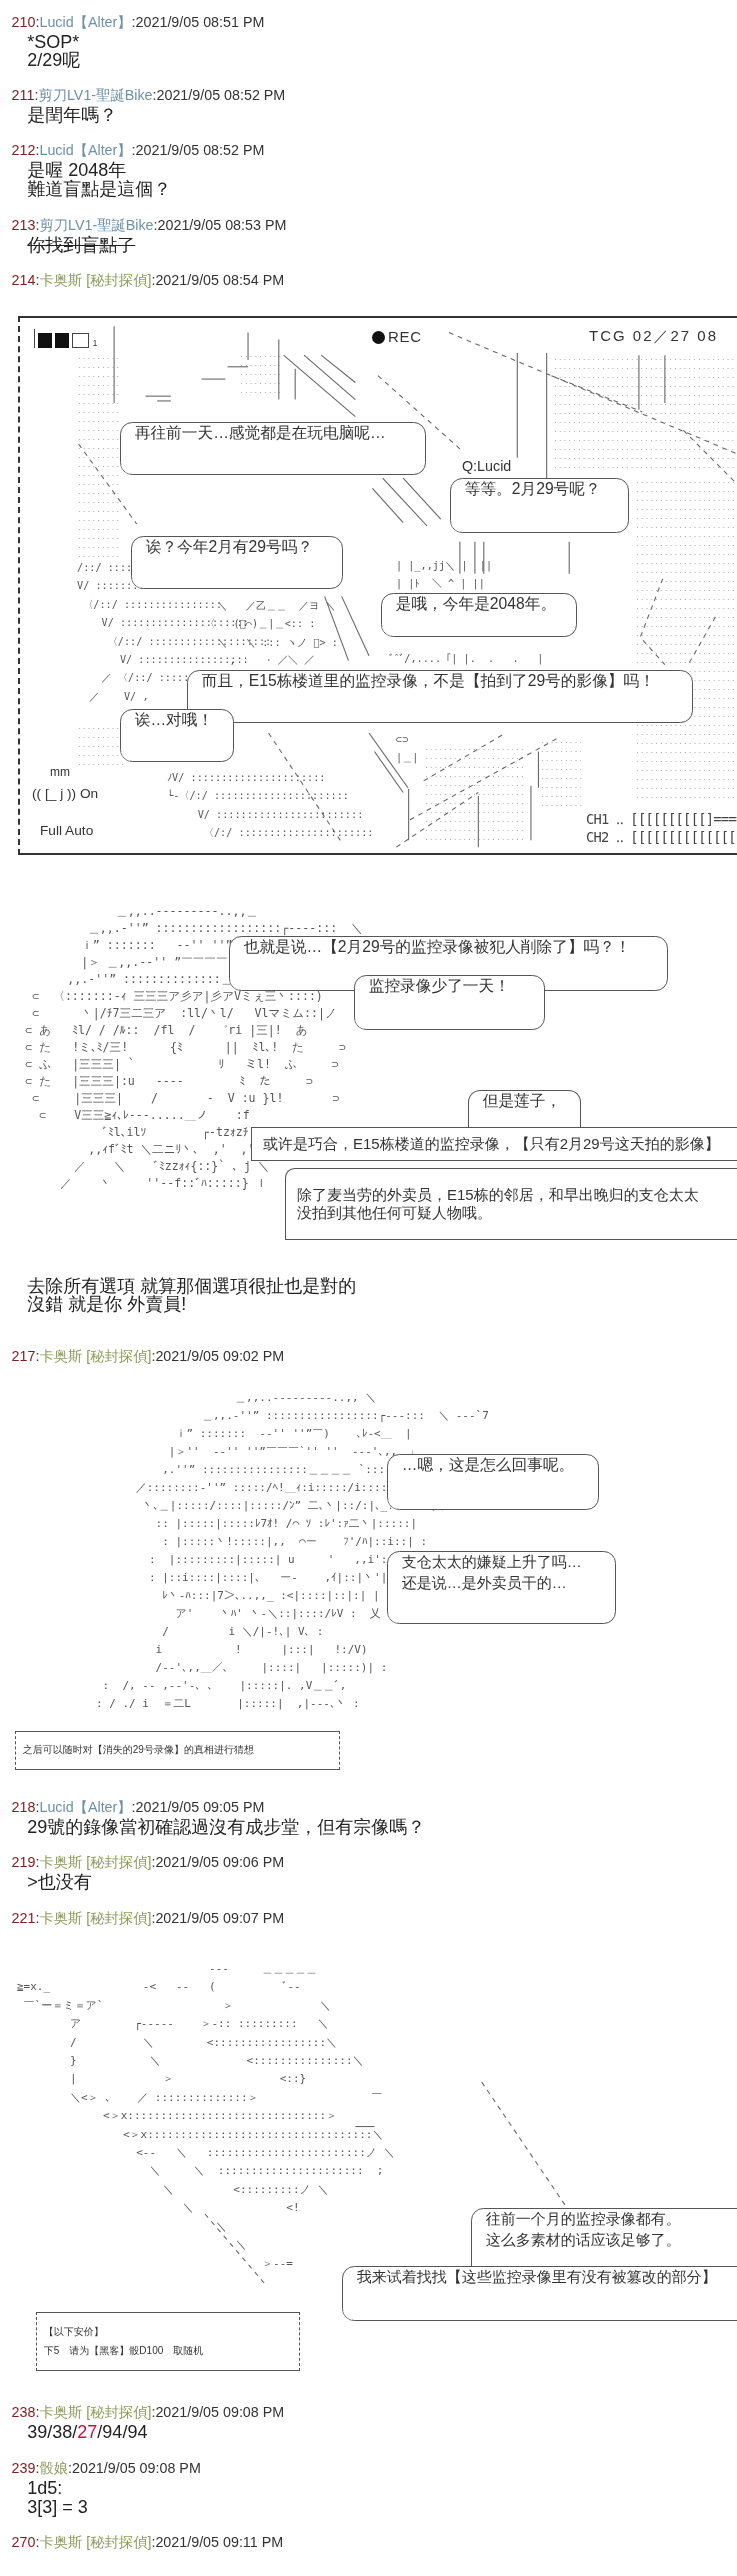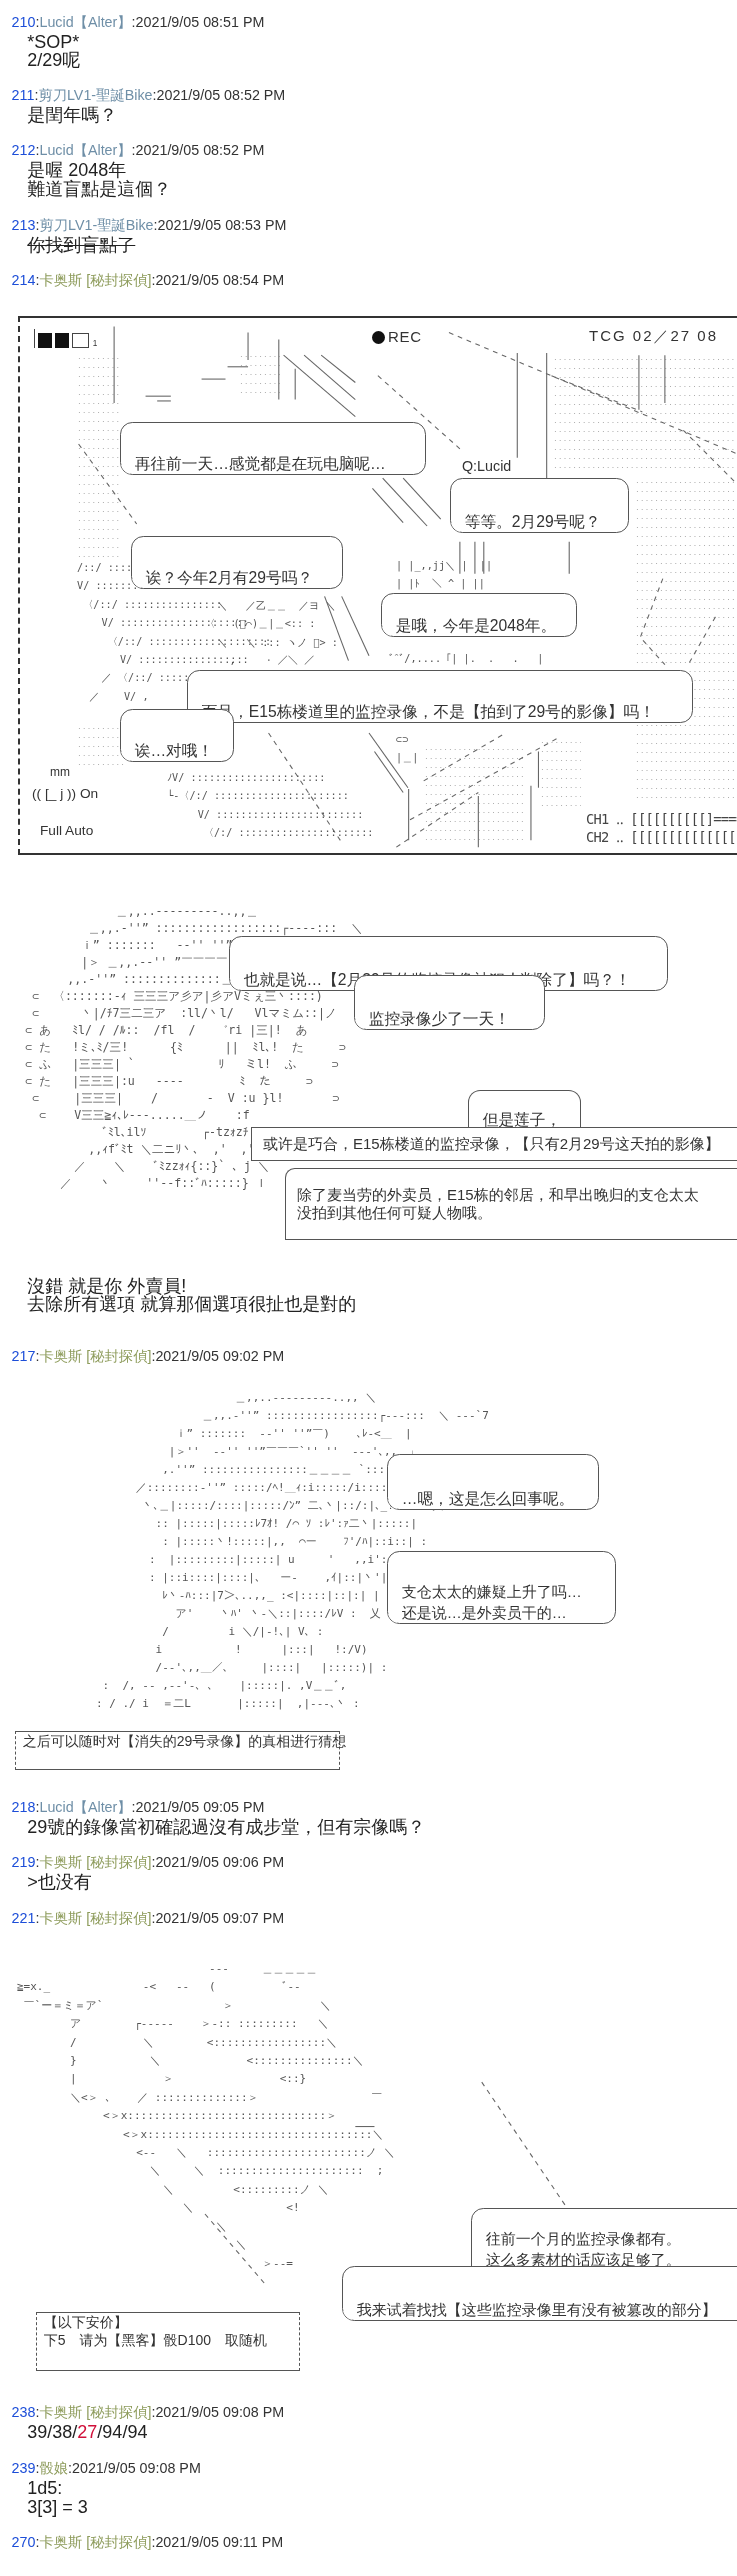--- a/index.html
+++ b/index.html
@@ -1,44 +1,44 @@
 <!DOCTYPE html>
 <html style="font-size:11px"><head>
 <meta charset="utf-8">
 <style>
   html,body{margin:0;padding:0}
   body{width:738px;height:2576px;position:relative;background:#fff;overflow:hidden;
        font-family:"Liberation Sans","DejaVu Sans",sans-serif;color:#333}
   .post{position:absolute;left:11.6px;font-size:14.3px;line-height:16.4px;white-space:nowrap}
-  .post-num{color:#1d4ed8;text-decoration:none;cursor:pointer}
+  .post-num{color:#7f1d1d;text-decoration:none;cursor:pointer}
   .post-time,.sep{color:#333}
   .post-body{padding-left:15.7px;margin-top:2.7px}
   .post-body .line{font-size:18px;line-height:18.4px;color:#222}
   .name-blue{color:#6f8fa7}
   .name-olive{color:#8e9c5c}
   .name-teal{color:#5f99ae}
   .strike{text-decoration:line-through}
   .red{color:#d0103a;font-weight:normal}
 
   .aa-pre{position:absolute;margin:0;white-space:pre;font-family:"DejaVu Sans Mono",monospace;
           color:#555;font-size:11px;line-height:17px;pointer-events:none}
   .aa-small{font-size:10.2px;line-height:18.4px}
 
   .bubble{position:absolute;background:#fff;border:1.4px solid #555;border-radius:12.3px;box-sizing:border-box;
-          font-size:15.7px;color:#333;padding:0 13.7px;display:flex;flex-direction:column;justify-content:flex-end;
+          font-size:15.7px;color:#333;padding:0 13.7px;display:flex;flex-direction:column;justify-content:flex-start;
           white-space:nowrap;overflow:hidden;line-height:20.5px}
   .bubble::after{content:"";position:absolute;left:-1.4px;bottom:-1.4px;width:9.6px;height:9.6px;
           border-left:1.4px solid #555;border-bottom:1.4px solid #555;border-bottom-left-radius:0;background:#fff}
   .bubble.open-bottom{border-bottom:none;border-radius:12.3px 12.3px 0 0}
   .bubble.open-bottom::after{display:none}
   .box-line{position:absolute;background:#fff;border-top:1.4px solid #555;border-bottom:1.4px solid #555;
           border-left:1.4px solid #555;box-sizing:border-box;font-size:15px;color:#333;padding:0 11px;
           white-space:nowrap;overflow:hidden;display:flex;flex-direction:column;justify-content:center;line-height:18.4px}
   .caption{position:absolute;border:1.4px solid #555;border-left-style:dashed;border-right-style:dashed;box-sizing:border-box;
-          background:#fff;font-size:14px;color:#333;padding:0 6.8px;display:flex;flex-direction:column;justify-content:flex-start;
+          background:#fff;font-size:10px;color:#333;padding:0 6.8px;display:flex;flex-direction:column;justify-content:center;
           white-space:nowrap;line-height:18.4px}
 
   .aa1-frame{position:absolute;left:18.4px;top:316px;width:752px;height:539px;box-sizing:border-box;
           border-top:2px solid #333;border-bottom:2px solid #333;border-left:2px dashed #333}
   .dots{position:absolute;background-image:radial-gradient(circle,#9c9c9c 0.6px,transparent 0.9px);
           background-size:4.8px 9px;opacity:.85}
   .svg-layer{position:absolute;left:0;pointer-events:none}
   .svg-layer line,.svg-layer polyline{stroke:#666;stroke-width:1.6;fill:none}
   .svg-layer .d{stroke-dasharray:7 7}
 
@@ -229,22 +229,22 @@
 <div class="box-line" style="left:251px;top:1127px;width:519px;height:34px">
     <span>或许是巧合，E15栋楼道的监控录像，【只有2月29号这天拍的影像】</span>
   </div>
 <div class="box-line" style="left:285px;top:1168px;width:492px;height:72px;border-top-left-radius:9.6px">
   <span>除了麦当劳的外卖员，E15栋的邻居，和早出晚归的支仓太太</span>
   <span>没拍到其他任何可疑人物哦。</span>
 </div>
 
 <div class="post" style="top:1274px">
   <div class="post-body">
+    <div class="line">去除所有選項 就算那個選項很扯也是對的</div>
     <div class="line">沒錯 就是你 外賣員!</div>
-    <div class="line">去除所有選項 就算那個選項很扯也是對的</div>
   </div>
 </div>
 
 <div class="post" style="top:1348px">
   <div><a class="post-num">217</a><span class="sep">:</span><span class="name-olive">卡奥斯 [秘封探偵]</span><span class="sep">:</span><span class="post-time">2021/9/05 09:02 PM</span></div>
 </div>
 
 <pre class="aa-pre" style="left:96px;top:1389px;line-height:18px">                     ＿,,..-‐‐‐‐‐‐‐-..,, ＼
                 ＿,,.‐''” :::::::::::::::::┌‐‐‐:::  ＼ ‐‐‐`7
             ｉ” :::::::  ‐-'' ''”￣)    ､ﾚ‐&lt;＿  |

